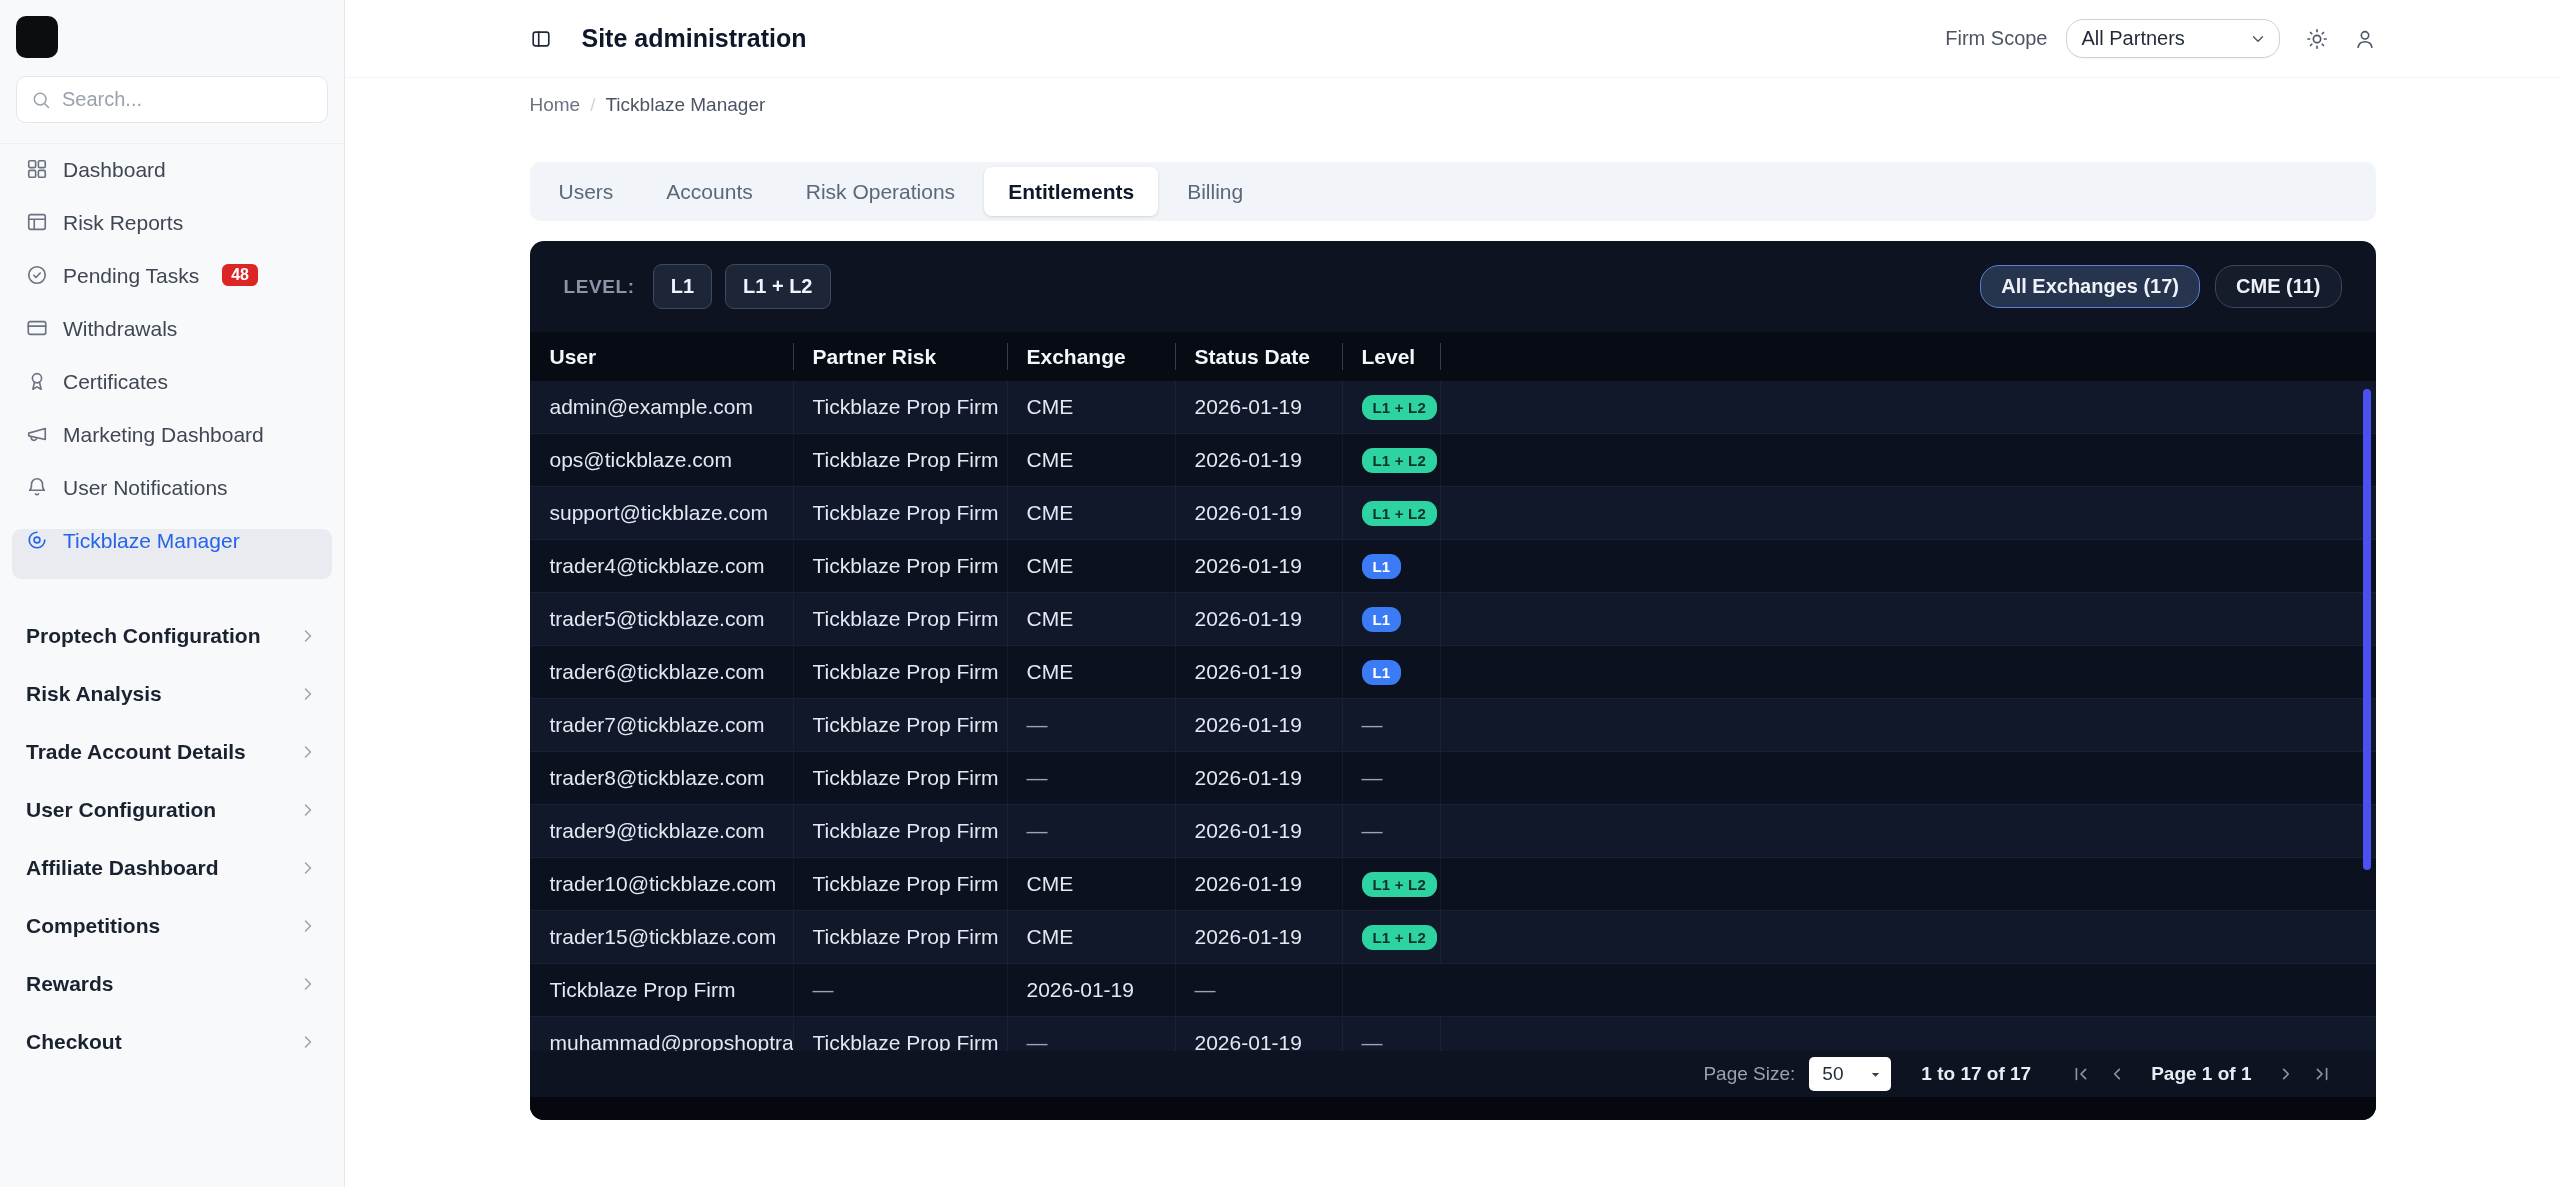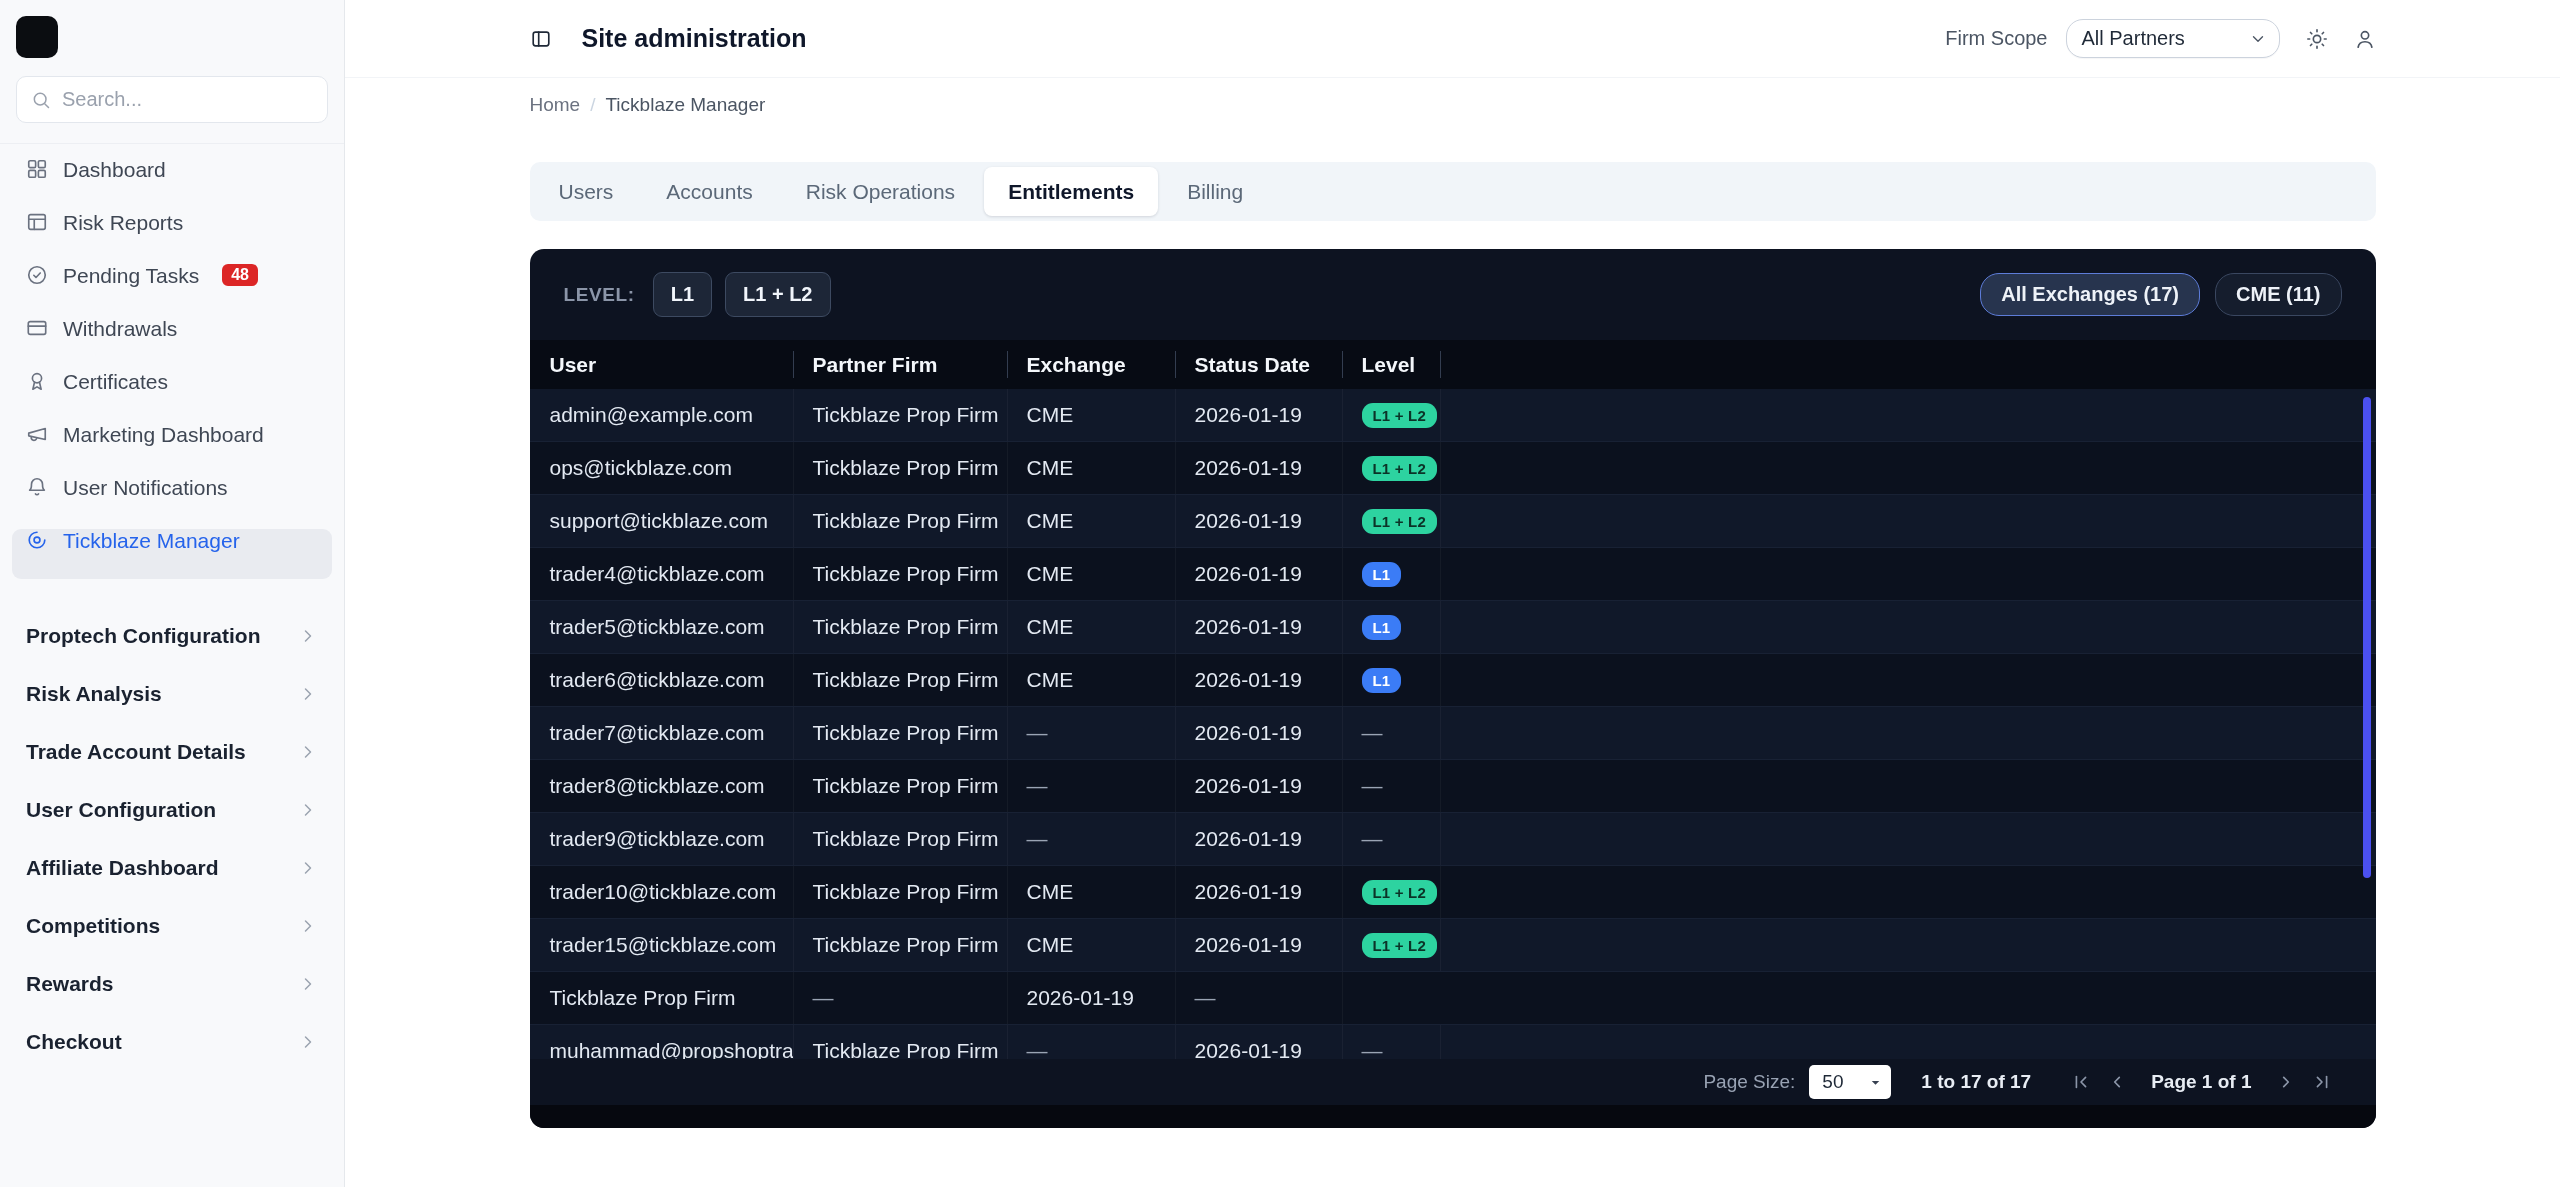--- a/index.html
+++ b/index.html
@@ -45,21 +45,21 @@
   .content{width:1846px;margin:0 auto;flex:1}
   .breadcrumb{margin-top:16px;display:flex;align-items:center;gap:10px;font-size:19px;height:22px}
   .bc-home{color:#6b7280;cursor:pointer}
   .bc-sep{color:#cbd5e1}
   .bc-cur{color:#4b5563}
   .tabs{margin-top:46px;background:#f1f5f9;border-radius:10px;padding:5px;display:flex;gap:5px;height:59px;align-items:center}
   .tab{padding:0 24px;height:49px;display:flex;align-items:center;border-radius:8px;font-size:21px;color:#5b6878;cursor:pointer;white-space:nowrap}
   .tab.active{background:#fff;color:#0f172a;font-weight:600;box-shadow:0 1px 3px rgba(15,23,42,.14)}
 
   
-  .panel{margin-top:28px;background:#0d1321;border-radius:14px;overflow:hidden;position:relative;color:#e5eaf2}
+  .panel{margin-top:20px;background:#0d1321;border-radius:14px;overflow:hidden;position:relative;color:#e5eaf2}
   .panel-toolbar{height:91px;display:flex;align-items:center;padding:0 34px}
   .level-label{font-size:19px;font-weight:700;letter-spacing:.6px;color:#8b95a8;margin-right:18px}
   .level-btns{display:flex;gap:13px}
   .level-btn{background:#1d2637;border:1px solid #3d4a61;color:#f1f5fb;font-weight:700;font-size:20px;border-radius:9px;padding:10px 17px;cursor:pointer;font-family:inherit}
   .exchange-filters{margin-left:auto;display:flex;gap:15px}
   .filter-pill{background:#151d2d;border:1.5px solid #3a4760;border-radius:19px;padding:9px 20px;font-size:20px;font-weight:700;color:#eef2f8;cursor:pointer;font-family:inherit;white-space:nowrap}
   .filter-pill.active{background:#27344e;border-color:#5d7cd8}
 
   .grid-header{height:49px;background:#070b14;display:flex;font-weight:700;font-size:21px;color:#f4f7fb}
   .gcell{display:flex;align-items:center;padding-left:20px;position:relative;white-space:nowrap;overflow:hidden}
@@ -315,21 +315,21 @@
             <button class="level-btn">L1 + L2</button>
           </div>
         <div class="exchange-filters" id="exchange-filters">
             <button class="filter-pill active">All Exchanges (17)</button>
             <button class="filter-pill">CME (11)</button>
           </div>
       </div>
 
       <div class="grid-header" id="grid-header">
           <div class="gcell">User</div>
-          <div class="gcell">Partner Firm</div>
+          <div class="gcell">Partner Risk</div>
           <div class="gcell">Exchange</div>
           <div class="gcell">Status Date</div>
           <div class="gcell">Level</div>
           <div class="gcell"></div>
         </div>
       <div class="grid-body" id="grid-body">
           <div class="grow">
             <div class="gcell">admin@example.com</div>
             <div class="gcell">Tickblaze Prop Firm</div>
             <div class="gcell">CME</div>

